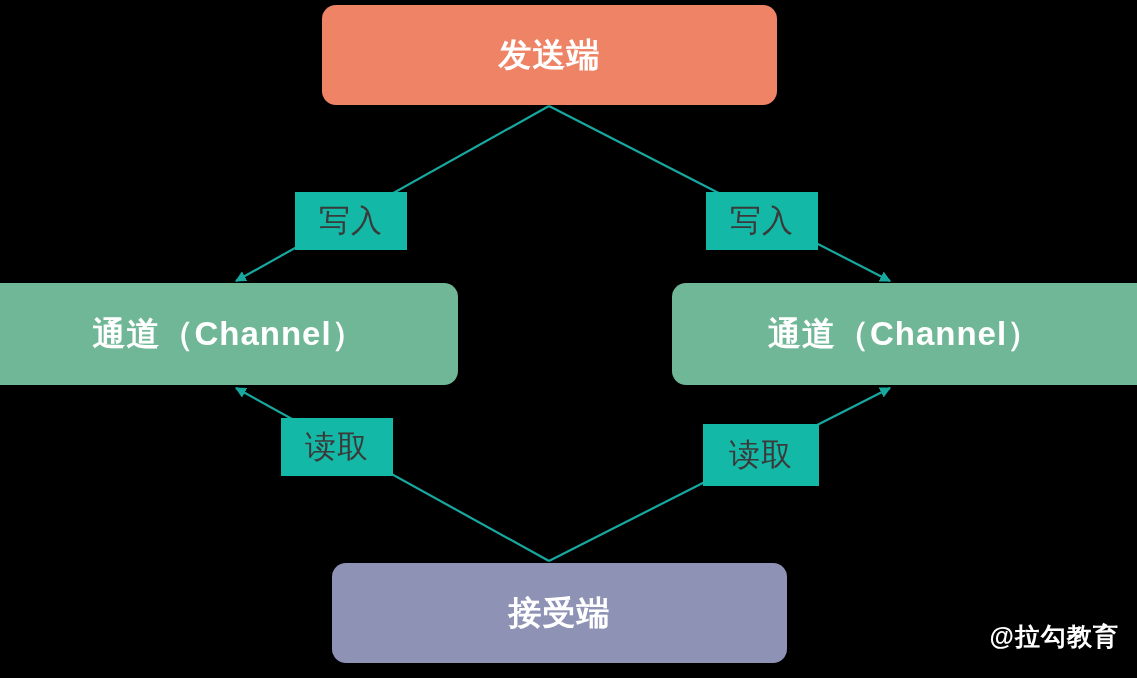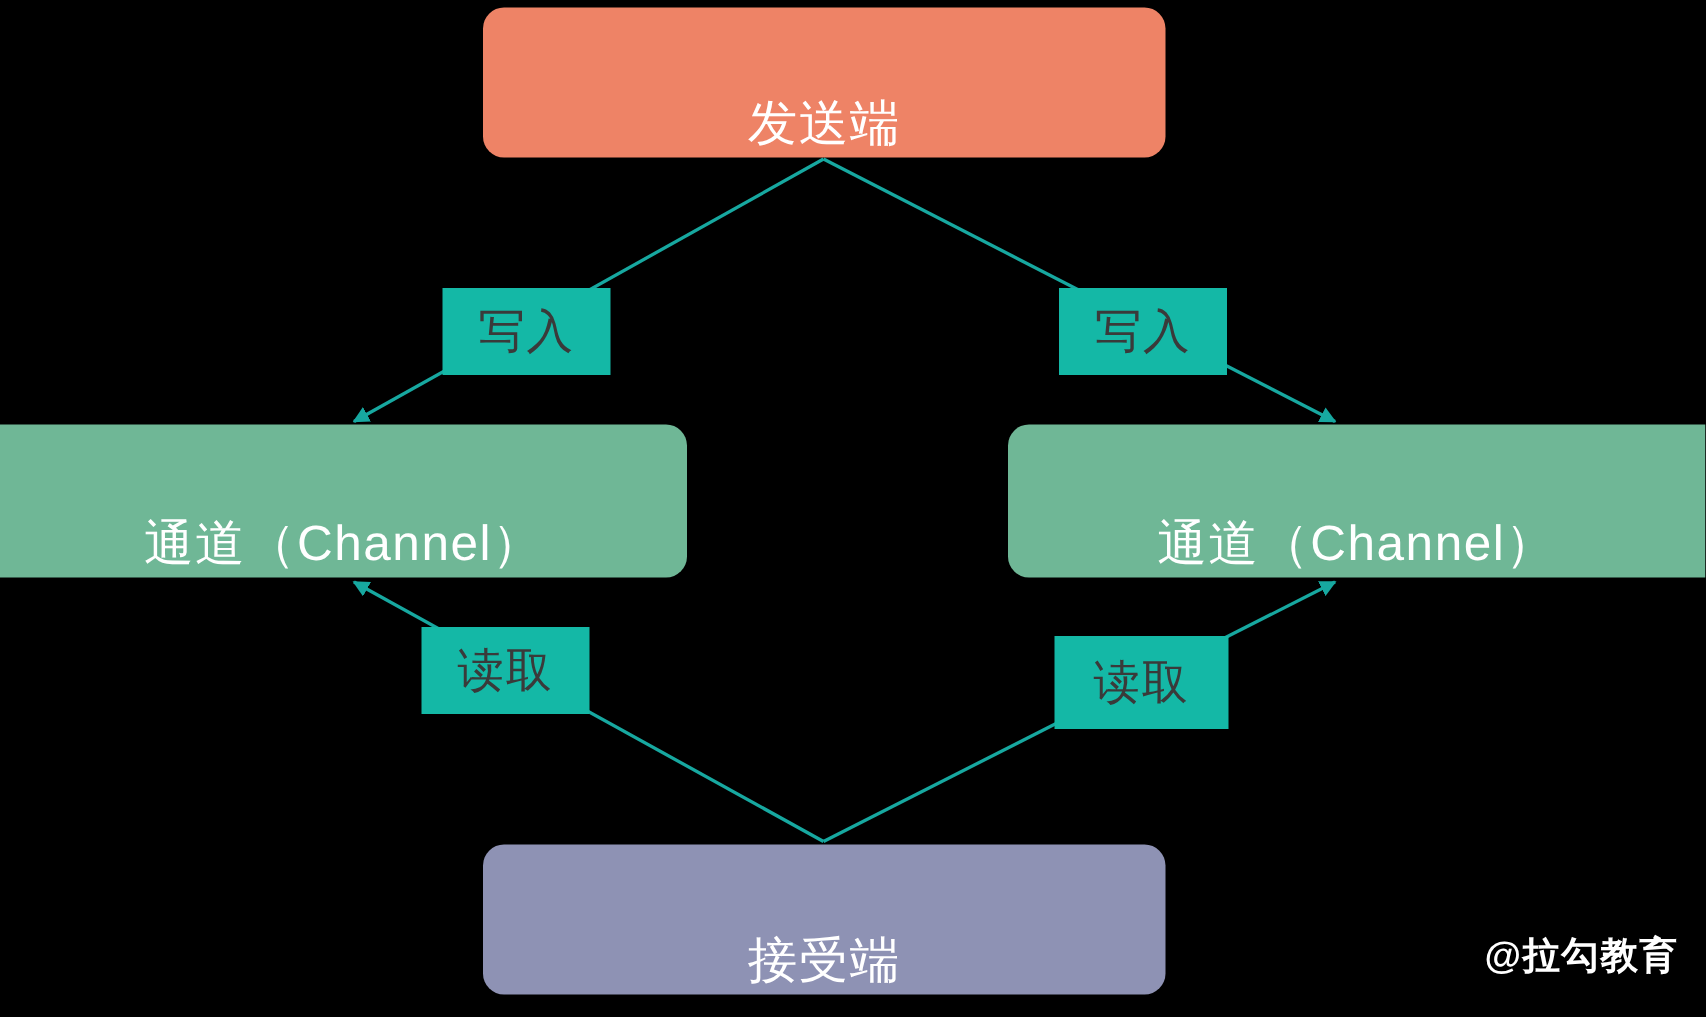--- a/index.html
+++ b/index.html
@@ -12,25 +12,25 @@
     width: 1137px;
     height: 678px;
     background: #000000;
     overflow: hidden;
     font-family: "Liberation Sans", "DejaVu Sans", sans-serif;
   }
   .node {
     position: absolute;
     box-sizing: border-box;
     display: flex;
-    align-items: flex-end;
+    align-items: center;
     justify-content: center;
     border-radius: 14px;
     color: #ffffff;
-    font-weight: normal;
+    font-weight: bold;
     letter-spacing: 1px;
     z-index: 3;
   }
   .node-sender {
     left: 322px;
     top: 5px;
     width: 455px;
     height: 100px;
     background: #ee8366;
     font-size: 33px;
@@ -47,21 +47,21 @@
   .node-channel-right {
     left: 672px;
     top: 283px;
     width: 505px;
     height: 102px;
     background: #6fb796;
     font-size: 33px;
     padding-right: 40px;
   }
   .node-receiver {
-    left: 322px;
+    left: 332px;
     top: 563px;
     width: 455px;
     height: 100px;
     background: #8e92b4;
     font-size: 33px;
   }
   .edge-layer {
     position: absolute;
     left: 0;
     top: 0;

